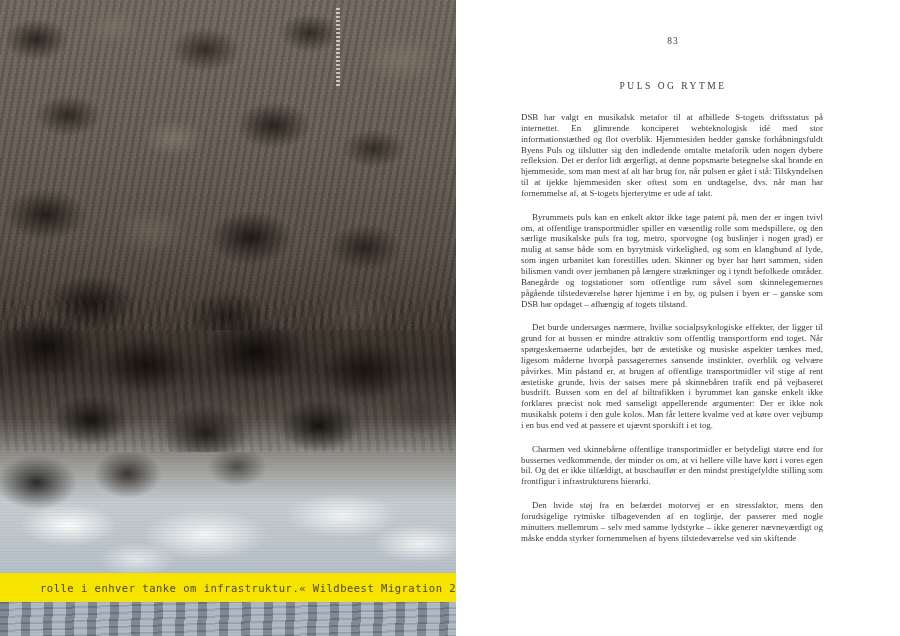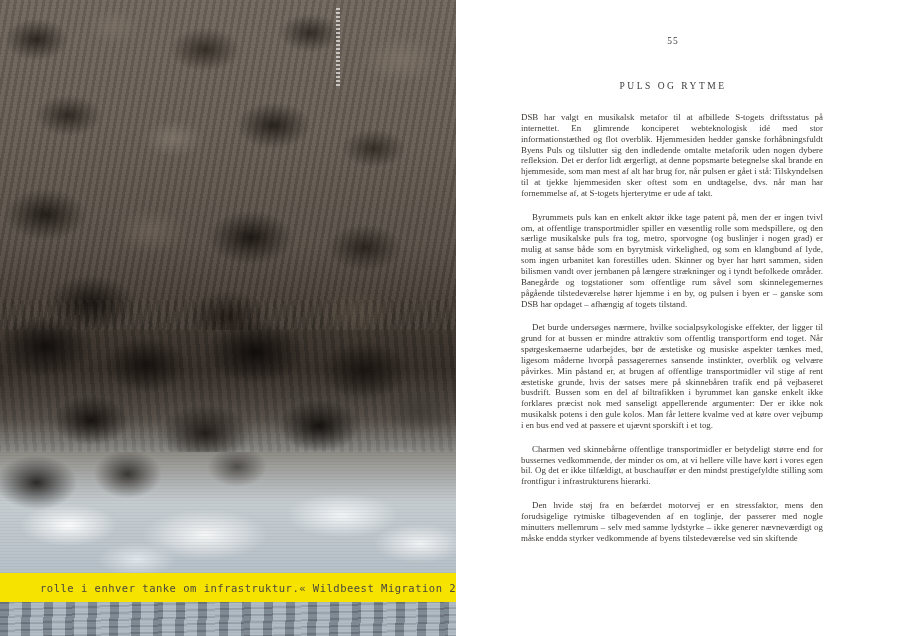--- a/index.html
+++ b/index.html
@@ -105,24 +105,24 @@
     <div class="photo-splash"></div>
     <div class="photo-water-bottom"></div>
     <div class="photo-grain"></div>
     <div class="photo-credit"></div>
     <div class="caption-band">
       <span class="caption-text">rolle i enhver tanke om infrastruktur.« Wildbeest Migration 2007.</span>
     </div>
   </div>
 
   <div class="right-page">
-    <div class="page-number">55</div>
+    <div class="page-number">83</div>
     <div class="chapter-heading">PULS OG RYTME</div>
     <div class="body-text">
       <p>DSB har valgt en musikalsk metafor til at afbillede S-togets driftsstatus på internettet. En glimrende konciperet webteknologisk idé med stor informationstæthed og flot overblik. Hjemmesiden hedder ganske forhåbningsfuldt Byens Puls og tilslutter sig den indledende omtalte metaforik uden nogen dybere refleksion. Det er derfor lidt ærgerligt, at denne popsmarte betegnelse skal brande en hjemmeside, som man mest af alt har brug for, når pulsen er gået i stå: Tilskyndelsen til at tjekke hjemmesiden sker oftest som en undtagelse, dvs. når man har fornemmelse af, at S-togets hjerterytme er ude af takt.</p>
       <p class="indent">Byrummets puls kan en enkelt aktør ikke tage patent på, men der er ingen tvivl om, at offentlige transportmidler spiller en væsentlig rolle som medspillere, og den særlige musikalske puls fra tog, metro, sporvogne (og buslinjer i nogen grad) er mulig at sanse både som en byrytmisk virkelighed, og som en klangbund af lyde, som ingen urbanitet kan forestilles uden. Skinner og byer har hørt sammen, siden bilismen vandt over jernbanen på længere strækninger og i tyndt befolkede områder. Banegårde og togstationer som offentlige rum såvel som skinnelegemernes pågående tilstedeværelse hører hjemme i en by, og pulsen i byen er – ganske som DSB har opdaget – afhængig af togets tilstand.</p>
       <p class="indent">Det burde undersøges nærmere, hvilke socialpsykologiske effekter, der ligger til grund for at bussen er mindre attraktiv som offentlig transportform end toget. Når spørgeskemaerne udarbejdes, bør de æstetiske og musiske aspekter tænkes med, ligesom måderne hvorpå passagerernes sansende instinkter, overblik og velvære påvirkes. Min påstand er, at brugen af offentlige transportmidler vil stige af rent æstetiske grunde, hvis der satses mere på skinnebåren trafik end på vejbaseret busdrift. Bussen som en del af biltrafikken i byrummet kan ganske enkelt ikke forklares præcist nok med sanseligt appellerende argumenter: Der er ikke nok musikalsk potens i den gule kolos. Man får lettere kvalme ved at køre over vejbump i en bus end ved at passere et ujævnt sporskift i et tog.</p>
       <p class="indent">Charmen ved skinnebårne offentlige transportmidler er betydeligt større end for bussernes vedkommende, der minder os om, at vi hellere ville have kørt i vores egen bil. Og det er ikke tilfældigt, at buschauffør er den mindst prestigefyldte stilling som frontfigur i infrastrukturens hierarki.</p>
-      <p class="indent">Den hvide støj fra en befærdet motorvej er en stressfaktor, mens den forudsigelige rytmiske tilbagevenden af en toglinje, der passerer med nogle minutters mellemrum – selv med samme lydstyrke – ikke generer nævneværdigt og måske endda styrker vedkommende af byens tilstedeværelse ved sin skiftende</p>
+      <p class="indent">Den hvide støj fra en befærdet motorvej er en stressfaktor, mens den forudsigelige rytmiske tilbagevenden af en toglinje, der passerer med nogle minutters mellemrum – selv med samme lydstyrke – ikke generer nævneværdigt og måske endda styrker fornemmelsen af byens tilstedeværelse ved sin skiftende</p>
     </div>
   </div>
 
 </div>
 
 </body></html>

